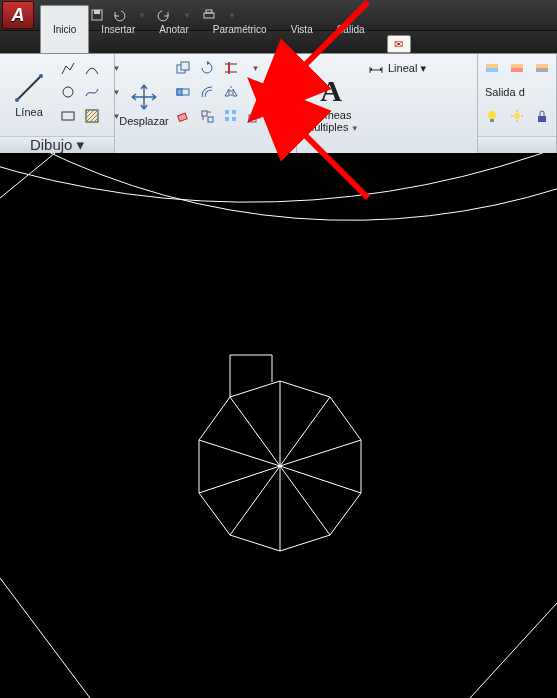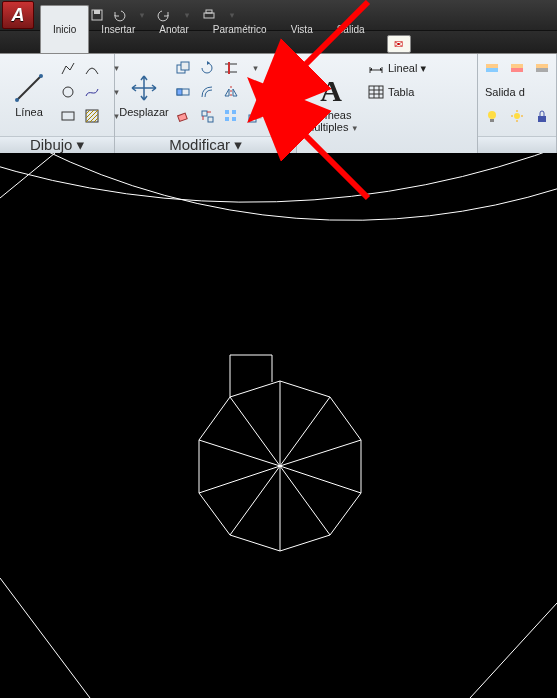--- a/index.html
+++ b/index.html
@@ -371,44 +371,36 @@
             <span class="dd">▾</span>
           </div>
         <div class="sm-btn">
             <svg width="16" height="16">
               <rect x="2" y="6" width="12" height="5" stroke="#369" fill="none"></rect>
             </svg>
             <span class="dd">▾</span>
           </div>
       </div>
     </div>
-    <div class="panel-title">Modificar ▾</div>
   </div>
 
   <div class="panel" style="width:204px">
     <div class="panel-body">
       <div class="big-btn" style="min-width:54px">
         <div style="font-size:30px;font-weight:bold;font-family:'Times New Roman',serif;color:#222;height:36px;line-height:36px">A</div>
         <span class="lbl">T. líneas</span>
         <span class="lbl"><span>múltiples</span> <span class="dd">▾</span></span>
       </div>
       <div class="drop-col" style="flex:1">
         <div class="row-btn">
           <svg class="small-icn">
               <path d="M2,10 L14,10 M2,7 L2,13 M14,7 L14,13" stroke="#333"></path>
               <path d="M4,10 L2,10 L4,8 M12,10 L14,10 L12,8" stroke="#333"></path>
             </svg>
           <span>Lineal ▾</span>
-        </div>
-        <div class="row-btn">
-          <svg class="small-icn">
-              <rect x="1" y="2" width="14" height="12" stroke="#333" fill="none"></rect>
-              <path d="M1,6 L15,6 M1,10 L15,10 M6,2 L6,14 M11,2 L11,14" stroke="#333"></path>
-            </svg>
-          <span>Tabla</span>
         </div>
       </div>
     </div>
   </div>
 
   <div class="panel" style="flex:1">
     <div class="panel-body" style="flex-direction:column;gap:2px;">
       <div style="display:flex;gap:3px;align-items:center;">
         <div class="sm-btn">
             <svg width="16" height="16">

